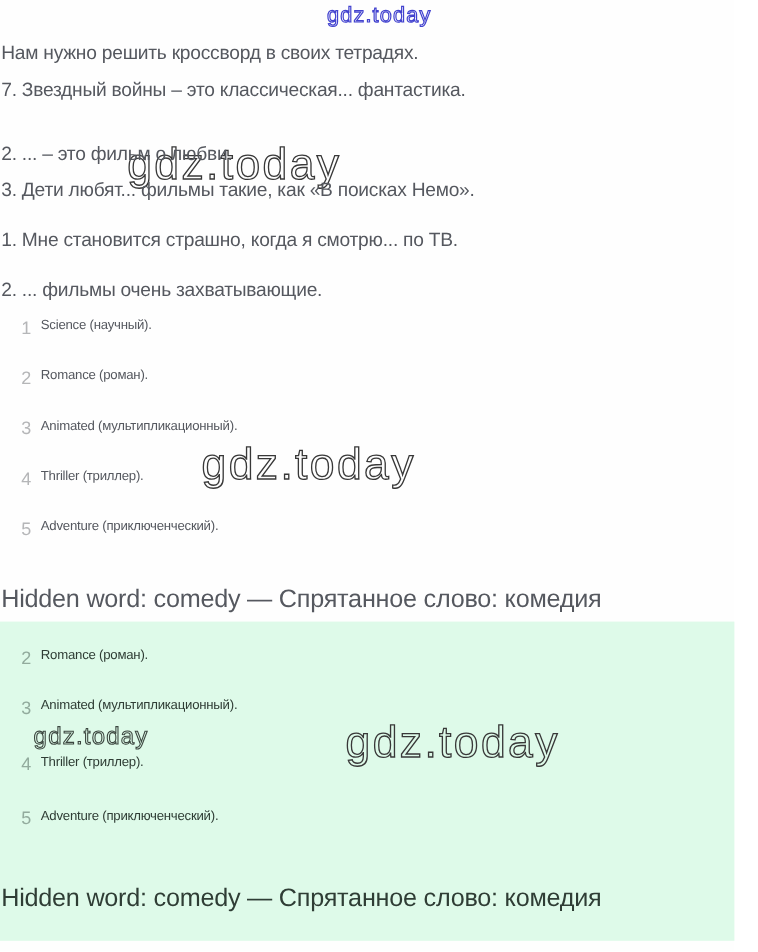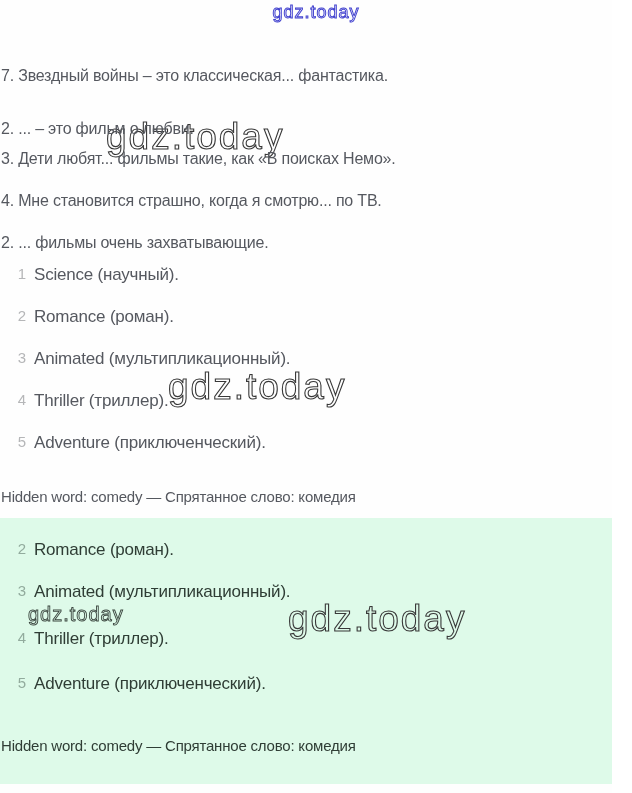--- a/index.html
+++ b/index.html
@@ -29,28 +29,28 @@
     position: absolute;
     left: 12px;
     width: 14px;
     text-align: right;
     font-size: 15px;
     color: #b5b6b8;
   }
   .list-text {
     position: absolute;
     left: 34px;
-    font-size: 17px;
+    font-size: 11px;
     color: #55585f;
     letter-spacing: -0.2px;
   }
   .hidden-word {
     position: absolute;
     left: 1px;
-    font-size: 15px;
+    font-size: 21px;
     color: #55585f;
     letter-spacing: -0.2px;
     white-space: nowrap;
   }
   .answer-block {
     position: absolute;
     top: 518px;
     left: 0;
     width: 632px;
     height: 266px;
@@ -95,25 +95,26 @@
 </style>
 </head>
 <body>
 
 <div class="page">
 
   <div class="wm wm-top">gdz.today</div>
   <div class="wm wm-outline-gray wm-mid1">gdz.today</div>
   <div class="wm wm-outline-gray wm-mid2">gdz.today</div>
 
+  <div class="line" style="top:36px">Нам нужно решить кроссворд в своих тетрадях.</div>
 
   <div class="line" style="top:67px">7. Звездный войны – это классическая... фантастика.</div>
   <div class="line" style="top:120px">2. ... – это фильм о любви.</div>
   <div class="line" style="top:150px">3. Дети любят... фильмы такие, как «В поисках Немо».</div>
-  <div class="line" style="top:192px">4. Мне становится страшно, когда я смотрю... по ТВ.</div>
+  <div class="line" style="top:192px">1. Мне становится страшно, когда я смотрю... по ТВ.</div>
   <div class="line" style="top:234px">2. ... фильмы очень захватывающие.</div>
 
   <div class="list-row" style="top:265px">
     <span class="list-num">1</span>
     <span class="list-text">Science (научный).</span>
   </div>
   <div class="list-row" style="top:307px">
     <span class="list-num">2</span>
     <span class="list-text">Romance (роман).</span>
   </div>

